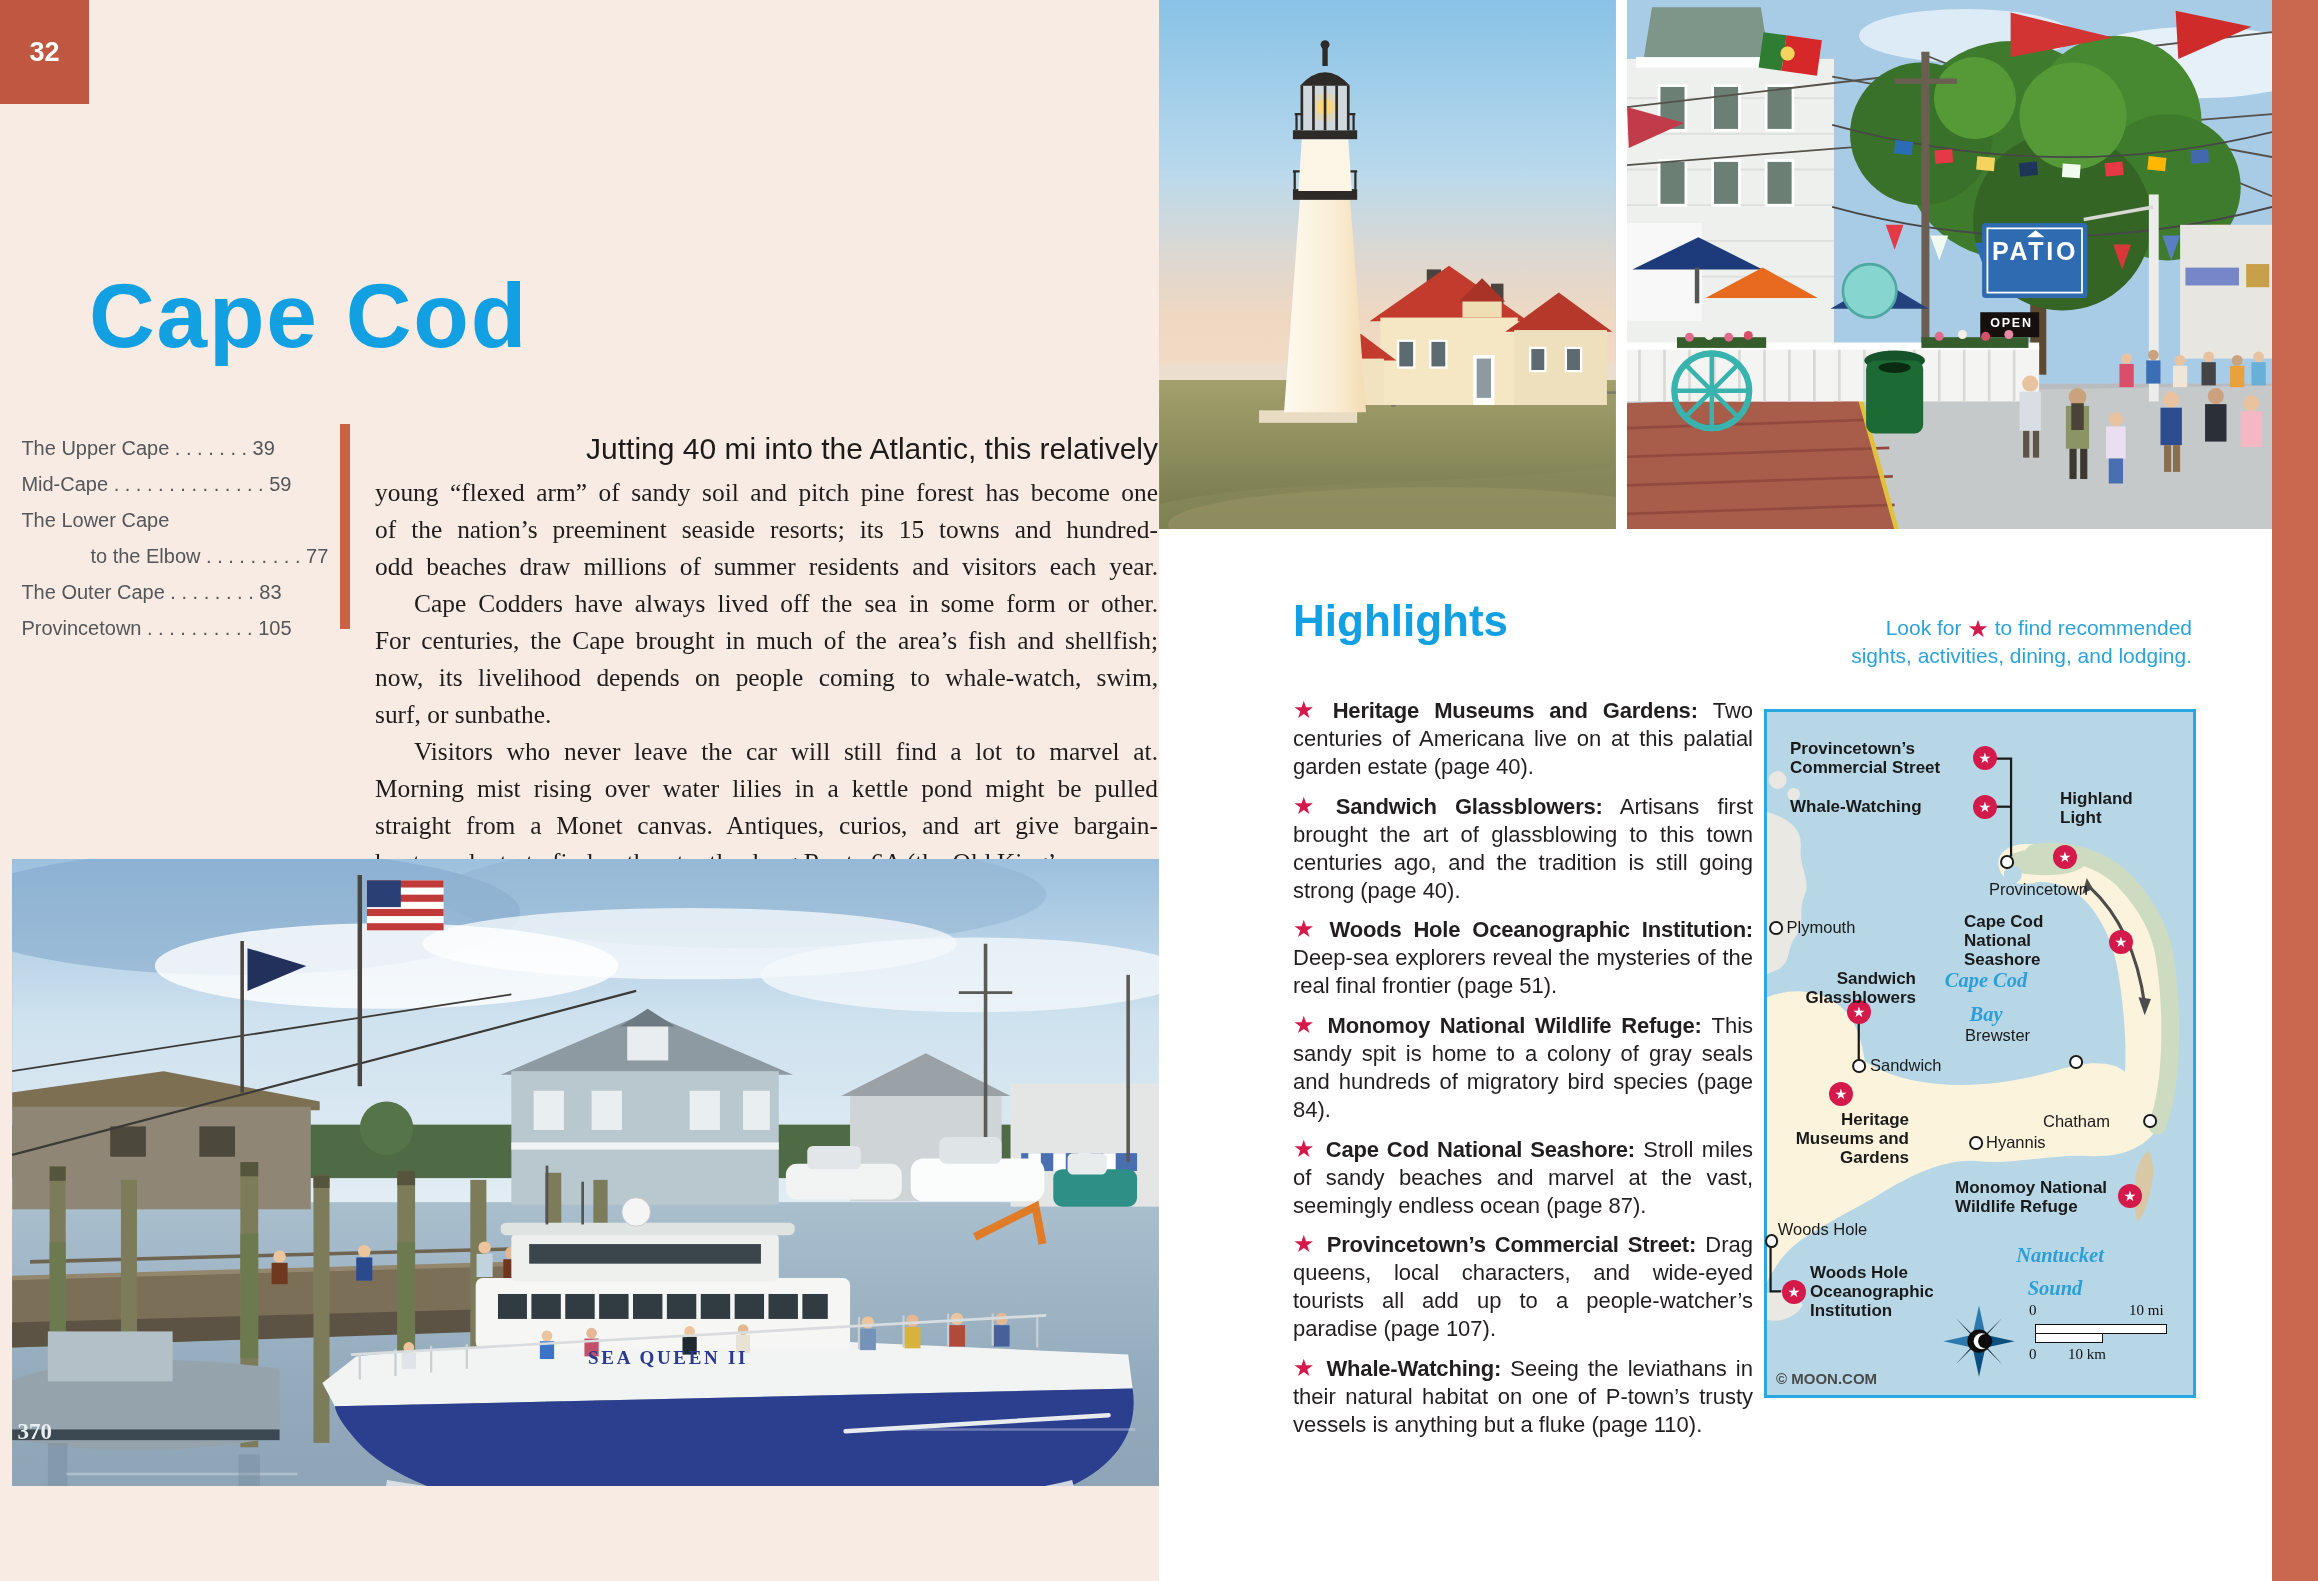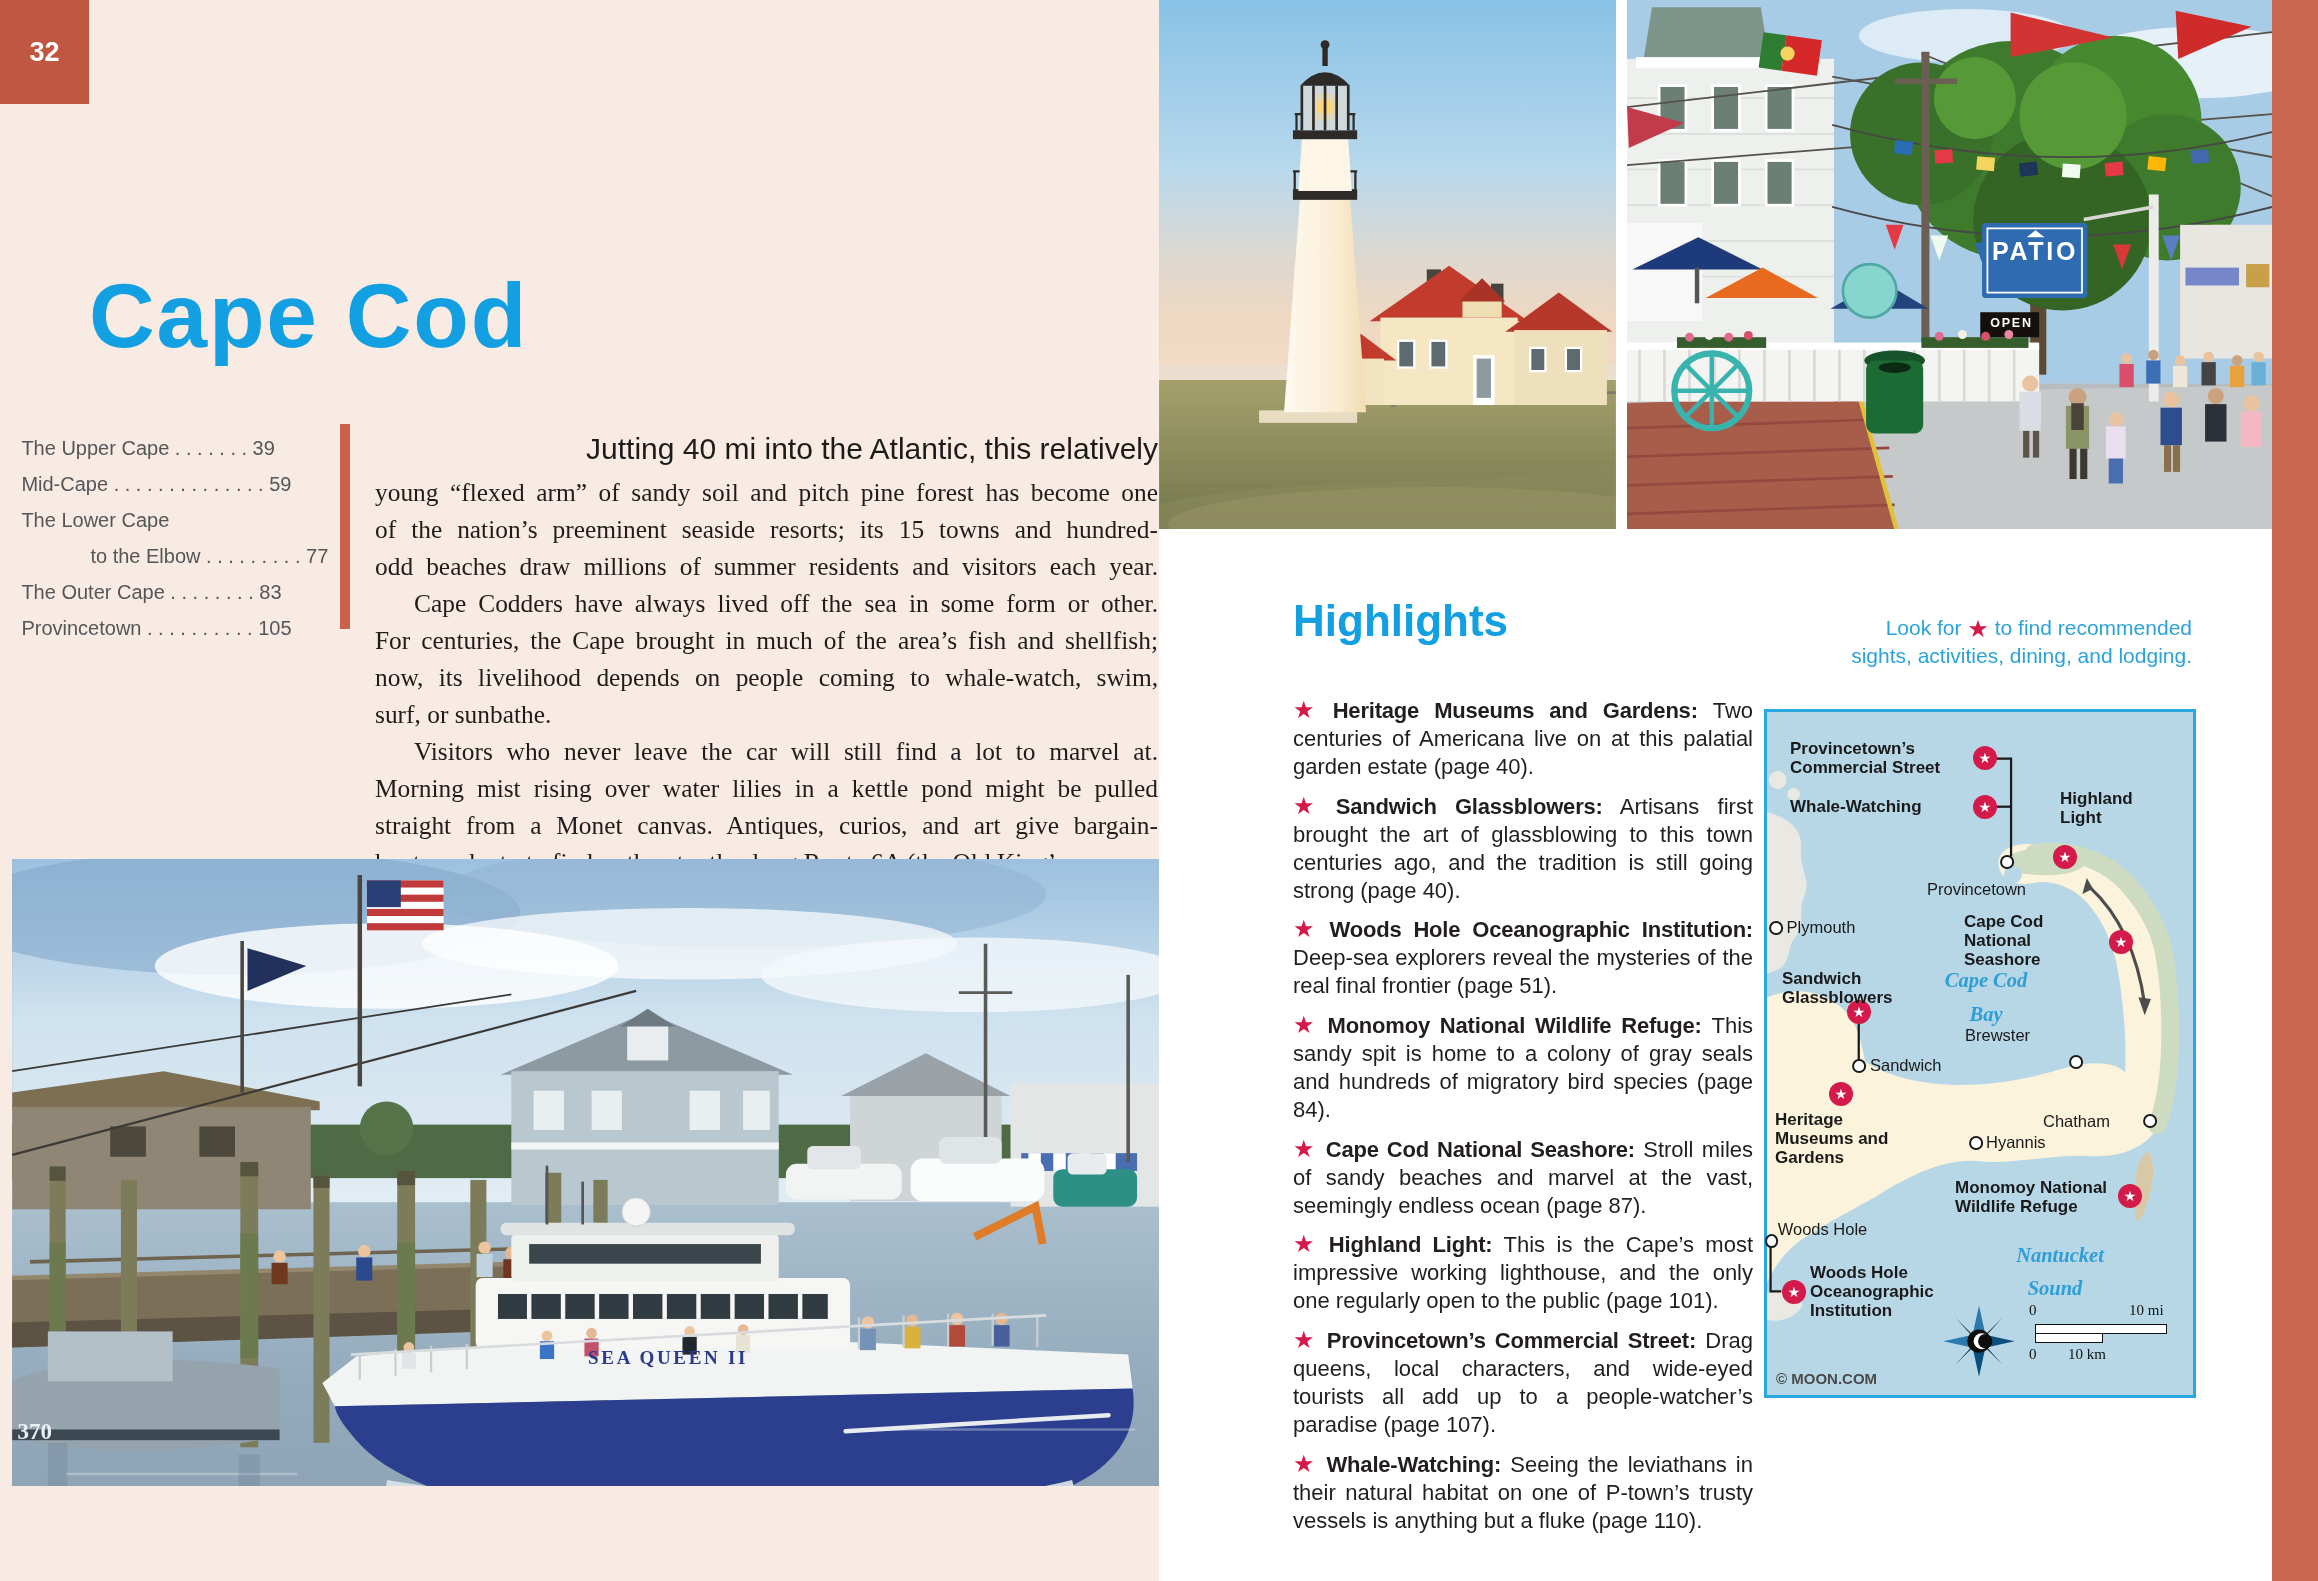--- a/index.html
+++ b/index.html
@@ -50,21 +50,21 @@
   #map .lbl{position:absolute;font-size:17px;line-height:19px;font-weight:bold;color:#1a1a1a;}
   #map .town{position:absolute;font-size:16.5px;line-height:18px;font-weight:normal;color:#1a1a1a;}
   #map .wlbl{position:absolute;font-family:"Liberation Serif",serif;font-style:italic;font-weight:bold;
              color:#2e9fd6;font-size:20.5px;text-align:center;}
   #map .mstar{position:absolute;width:24px;height:24px;border-radius:50%;background:#d31a4a;color:#fff;
               font-size:14.3px;display:flex;align-items:center;justify-content:center;
               transform:translate(-50%,-50%);}
   #map .tdot{position:absolute;width:9.8px;height:9.8px;border-radius:50%;background:#fff;
              border:2.2px solid #1a1a1a;transform:translate(-50%,-50%);}
   #map .r{text-align:left;}
-  #map .c{text-align:left;}
+  #map .c{text-align:right;}
   .bar{position:absolute;background:#fff;border:1.8px solid #111;box-sizing:border-box;}
   .scale-num{position:absolute;font-family:"Liberation Serif",serif;font-size:15px;color:#111;}
   #map-credit{position:absolute;left:9px;top:658px;font-size:15px;font-weight:bold;color:#4a4a4a;}
 </style>
 </head>
 <body>
 
 <div id="page">
 
   <div id="left-page">
@@ -578,21 +578,20 @@
     <span>to find recommended</span><br>
     <span>sights, activities, dining, and lodging.</span>
   </div>
 
   <div id="highlight-list">
     <p><span class="hstar">★</span><b>Heritage Museums and Gardens:</b> <span>Two centuries of Americana live on at this palatial garden estate (page 40).</span></p>
     <p><span class="hstar">★</span><b>Sandwich Glassblowers:</b> <span>Artisans first brought the art of glassblowing to this town centuries ago, and the tradition is still going strong (page 40).</span></p>
     <p><span class="hstar">★</span><b>Woods Hole Oceanographic Institution:</b> <span>Deep-sea explorers reveal the mysteries of the real final frontier (page 51).</span></p>
     <p><span class="hstar">★</span><b>Monomoy National Wildlife Refuge:</b> <span>This sandy spit is home to a colony of gray seals and hundreds of migratory bird species (page 84).</span></p>
     <p><span class="hstar">★</span><b>Cape Cod National Seashore:</b> <span>Stroll miles of sandy beaches and marvel at the vast, seemingly endless ocean (page 87).</span></p>
-    <p><span class="hstar">★</span><b>Highland Light:</b> <span>This is the Cape’s most impressive working lighthouse, and the only one regularly open to the public (page 101).</span></p>
     <p><span class="hstar">★</span><b>Provincetown’s Commercial Street:</b> <span>Drag queens, local characters, and wide-eyed tourists all add up to a people-watcher’s paradise (page 107).</span></p>
     <p><span class="hstar">★</span><b>Whale-Watching:</b> <span>Seeing the leviathans in their natural habitat on one of P-town’s trusty vessels is anything but a fluke (page 110).</span></p>
   </div>
 
   <div id="map">
     <svg width="424" height="682" viewBox="0 0 476 765" style="position:absolute;left:0;top:0;">
 
       <path d="M0,112 C22,118 40,130 38,152 C36,176 50,188 42,206 C34,224 44,238 32,252 C22,264 28,278 14,288 L0,294 Z" fill="#e9e8e2"></path>
       <circle cx="12" cy="76" r="10" fill="#e9e8e2"></circle>
         <circle cx="30" cy="92" r="7" fill="#e9e8e2"></circle>

